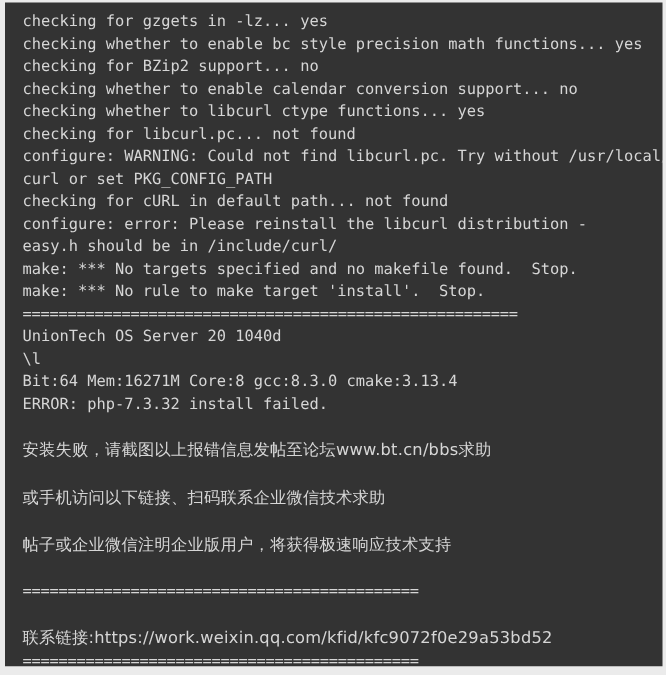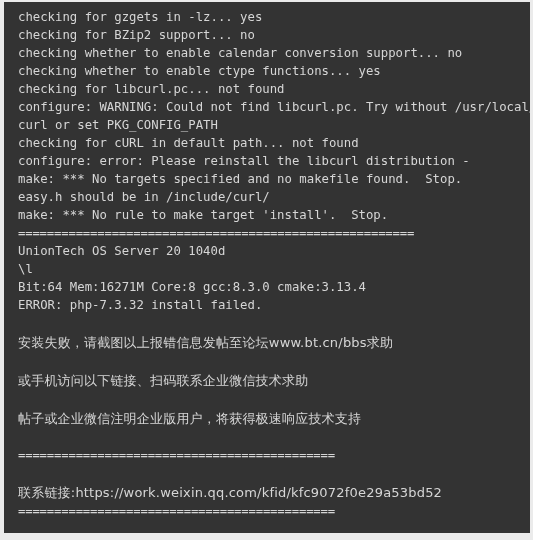--- a/index.html
+++ b/index.html
@@ -56,30 +56,31 @@
     display: block;
     height: 18px;
   }
 </style>
 </head>
 <body>
 
 <div id="terminal">
 
   <div class="line">checking for gzgets in -lz... yes</div>
+  <div class="line">checking whether to enable bc style precision math functions... yes</div>
   <div class="line">checking for BZip2 support... no</div>
   <div class="line">checking whether to enable calendar conversion support... no</div>
-  <div class="line">checking whether to enable ctype functions... yes</div>
+  <div class="line">checking whether to libcurl ctype functions... yes</div>
   <div class="line">checking for libcurl.pc... not found</div>
   <div class="line">configure: WARNING: Could not find libcurl.pc. Try without /usr/local/</div>
   <div class="line">curl or set PKG_CONFIG_PATH</div>
   <div class="line">checking for cURL in default path... not found</div>
   <div class="line">configure: error: Please reinstall the libcurl distribution -</div>
+  <div class="line">easy.h should be in /include/curl/</div>
   <div class="line">make: *** No targets specified and no makefile found.  Stop.</div>
-  <div class="line">easy.h should be in /include/curl/</div>
   <div class="line">make: *** No rule to make target 'install'.  Stop.</div>
   <div class="line sep">=======================================================</div>
   <div class="line">UnionTech OS Server 20 1040d</div>
   <div class="line">\l</div>
   <div class="line">Bit:64 Mem:16271M Core:8 gcc:8.3.0 cmake:3.13.4</div>
   <div class="line">ERROR: php-7.3.32 install failed.</div>
   <div class="line cjk">安装失败，请截图以上报错信息发帖至论坛www.bt.cn/bbs求助</div>
   <div class="line cjk">或手机访问以下链接、扫码联系企业微信技术求助</div>
   <div class="line cjk">帖子或企业微信注明企业版用户，将获得极速响应技术支持</div>
   <div class="blank"></div>

